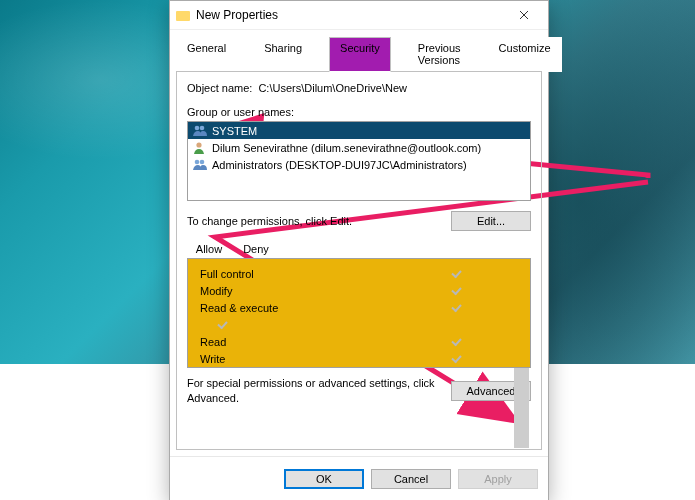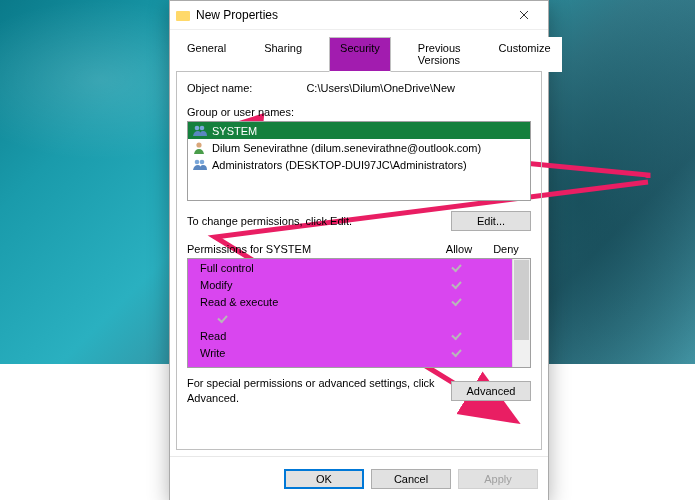--- a/index.html
+++ b/index.html
@@ -11,38 +11,38 @@
   .titlebar .folder-icon::before{content:"";position:absolute;left:0;top:2px;width:14px;height:10px;background:#ffd96a;border-radius:1px;}
   .titlebar .title{font-size:12px;color:#000;}
   .titlebar .close{margin-left:auto;width:44px;height:28px;display:flex;align-items:center;justify-content:center;font-size:13px;color:#333;}
   .tabs{display:flex;padding:6px 6px 0 6px;gap:16px;position:relative;}
   .tab{padding:4px 10px 5px;font-size:11px;color:#000;border:1px solid transparent;position:relative;top:1px;background:#fff;}
   .tab.active{border:1px solid #c0c0c0;border-bottom:1px solid #fff;background:#a21caf;z-index:2;}
   .tab.inactive{border:1px solid transparent;}
   .panel{margin:0 6px 6px 6px;border:1px solid #c0c0c0;flex:1;padding:8px 10px;display:flex;flex-direction:column;position:relative;z-index:1;}
   .row-label{margin:4px 0 3px;}
   .obj-row{display:flex;align-items:center;gap:6px;margin:2px 0 8px;}
-  .obj-path{flex:1;white-space:nowrap;overflow:hidden;margin-left:48px;}
+  .obj-path{flex:1;white-space:nowrap;overflow:hidden;}
   .listbox{border:1px solid #a0a0a0;background:#fff;height:78px;overflow:hidden;}
   .listitem{display:flex;align-items:center;gap:4px;padding:1px 4px;height:15px;font-size:11px;white-space:nowrap;overflow:hidden;}
-  .listitem.sel{background:#15803d;color:#fff;}
+  .listitem.sel{background:#0c4a6e;color:#fff;}
   .people-icon{width:16px;height:13px;position:relative;flex-shrink:0;}
   .people-icon svg{width:16px;height:13px;display:block;}
   .person-icon{width:16px;height:13px;position:relative;flex-shrink:0;}
   .person-icon svg{width:16px;height:13px;display:block;}
   .edit-row{display:flex;align-items:center;margin:10px 0 6px;}
   .edit-row .txt{flex:1;}
   .btn{min-width:80px;padding:3px 12px;font-size:11px;background:#e1e1e1;border:1px solid #adadad;color:#000;text-align:center;box-sizing:border-box;}
   .btn.default{border:1px solid #0078d7;box-shadow:0 0 0 1px #0078d7 inset;background:#e1e1e1;}
   .btn.disabled{color:#a0a0a0;border-color:#d0d0d0;}
   .perm-header{display:flex;margin:6px 0 3px;}
   .perm-header .pname{flex:1;}
   .perm-header .col{width:44px;text-align:center;}
   .perm-header .col.deny{width:50px;}
-  .perm-box{border:1px solid #a0a0a0;background:#d946ef;height:108px;display:flex;}
+  .perm-box{border:1px solid #a0a0a0;background:#eab308;height:108px;display:flex;align-items:flex-end;}
   .perm-rows{flex:1;}
   .perm-row{display:flex;align-items:center;height:17px;padding:0 0 0 12px;}
   .perm-row .plabel{flex:1;font-size:11px;}
   .perm-row .mark{width:44px;text-align:center;}
   .perm-row .mark.deny{width:34px;}
   .check{display:inline-block;width:12px;height:10px;position:relative;}
   .check::after{content:"";position:absolute;left:2px;top:2px;width:7px;height:4px;border-left:2px solid #b8b8b8;border-bottom:2px solid #b8b8b8;transform:rotate(-48deg);}
   .scrollbar{width:17px;background:#f0f0f0;border-left:1px solid #dcdcdc;position:relative;}
   .scrollbar .thumb{position:absolute;left:1px;right:1px;top:1px;height:80px;background:#cdcdcd;}
   .adv-row{display:flex;align-items:center;margin:8px 0 4px;}
@@ -116,21 +116,20 @@
           <span>Administrators (DESKTOP-DUI97JC\Administrators)</span>
         </div>
       </div>
 
       <div class="edit-row">
         <span class="txt">To change permissions, click Edit.</span>
         <button class="btn">Edit...</button>
       </div>
 
       <div class="perm-header">
-        <span class="pname">Permissions for SYSTEM</span>
         <span class="col">Allow</span>
         <span class="col deny">Deny</span>
       </div>
       <div class="perm-box">
         <div class="perm-rows">
           <div class="perm-row">
             <span class="plabel">Full control</span>
             <span class="mark"><span class="check"></span></span>
             <span class="mark deny"></span>
           </div>

